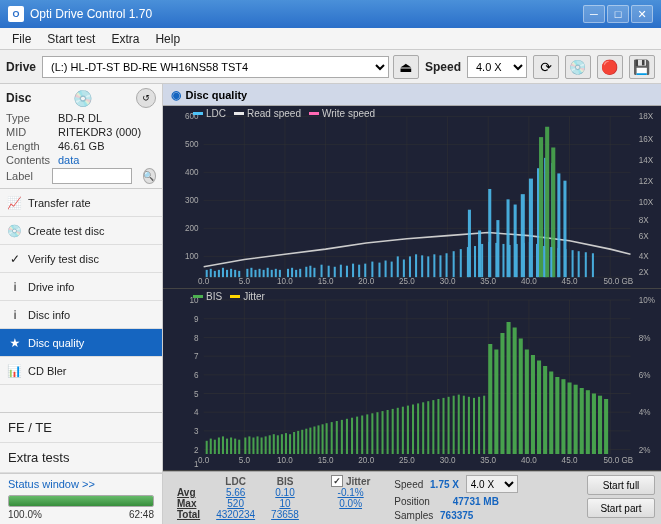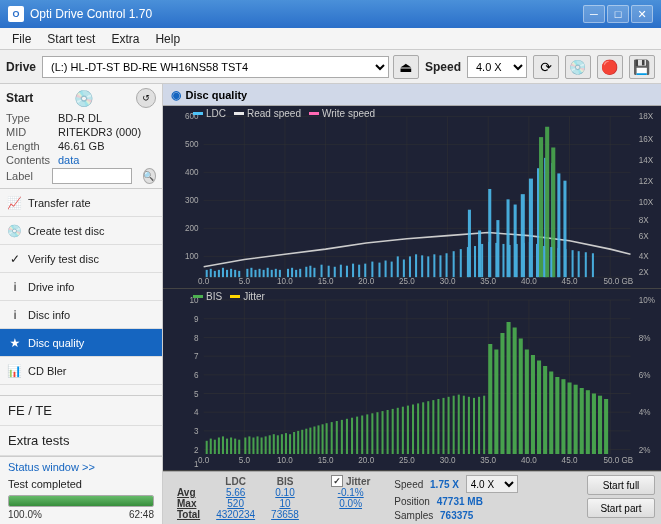--- a/index.html
+++ b/index.html
@@ -293,21 +293,21 @@
   <button class="toolbar-icon-btn">🔴</button>
   <button class="toolbar-icon-btn">💾</button>
 </div>
 
 <div class="main-layout">
 
   <div class="sidebar">
 
     <div class="disc-panel">
       <div class="disc-panel-header">
-        <span class="disc-label">Start</span>
+        <span class="disc-label">Disc</span>
         <span class="disc-icon">💿</span>
         <div style="width:20px;height:20px;background:#e0e0e0;border:1px solid #aaa;border-radius:50%;display:flex;align-items:center;justify-content:center;font-size:9px;cursor:pointer;">↺</div>
       </div>
       <div class="disc-fields">
         <div class="disc-row">
           <span class="disc-key">Type</span>
           <span class="disc-val">BD-R DL</span>
         </div>
         <div class="disc-row">
           <span class="disc-key">MID</span>
@@ -365,23 +365,20 @@
         <span>FE / TE</span>
       </div>
       <div class="sidebar-section-item">
         <span>Extra tests</span>
       </div>
     </div>
 
     <div class="status-bottom">
       <div style="display:flex;align-items:center;justify-content:space-between;margin-bottom:2px;">
         <span class="status-text" style="cursor:pointer;color:#1565c0;">Status window &gt;&gt;</span>
-      </div>
-      <div style="display:flex;align-items:center;justify-content:space-between;margin-bottom:2px;">
-        <span class="status-text">Test completed</span>
       </div>
       <div class="progress-bar-container">
         <div class="progress-bar-fill" style="width:100%"></div>
       </div>
       <div style="display:flex;justify-content:space-between;">
         <span style="font-size:10px;color:#333;">100.0%</span>
         <span style="font-size:10px;color:#333;">62:48</span>
       </div>
     </div>
   </div>
@@ -750,21 +747,21 @@
       <div style="display:flex;flex-direction:column;gap:3px;margin-left:8px;">
         <div class="speed-info">
           <span>Speed</span>
           <span class="speed-val" style="margin-left:4px;">1.75 X</span>
           <select style="margin-left:4px;width:52px;height:18px;font-size:10px;border:1px solid #aaa;">
             <option value="4.0 X">4.0 X</option>
           </select>
         </div>
         <div class="speed-info">
           <span>Position</span>
-          <span class="speed-val" style="margin-left:4px;text-align:center;">47731 MB</span>
+          <span class="speed-val" style="margin-left:20px;text-align:center;">47731 MB</span>
         </div>
         <div class="speed-info">
           <span>Samples</span>
           <span class="speed-val" style="margin-left:4px;">763375</span>
         </div>
       </div>
 
       <div class="start-btns">
         <button class="start-btn">Start full</button>
         <button class="start-btn">Start part</button>

